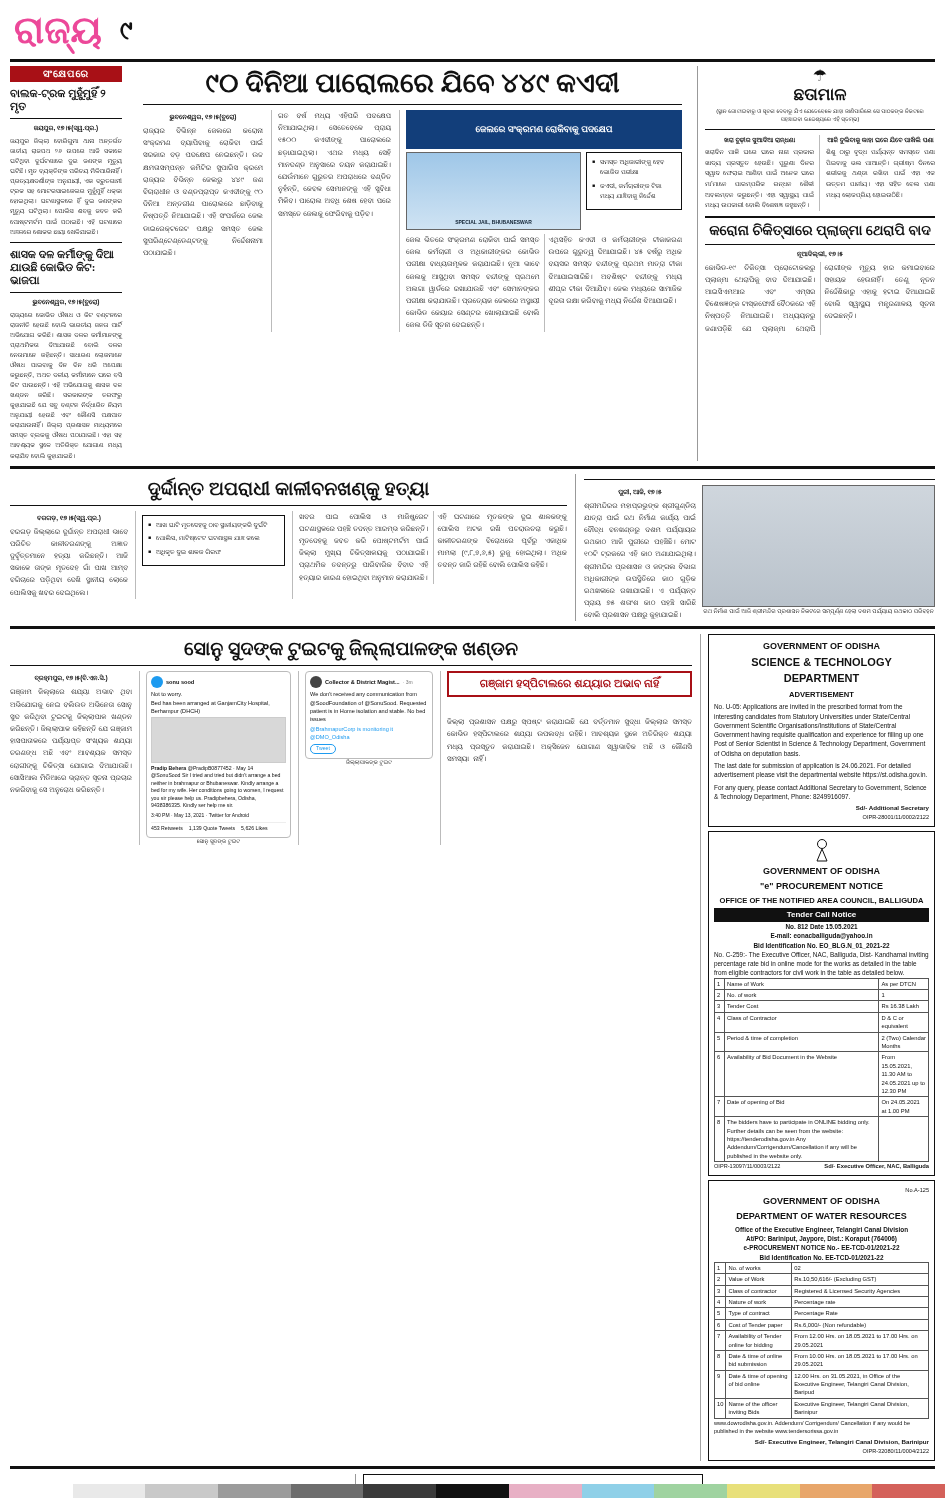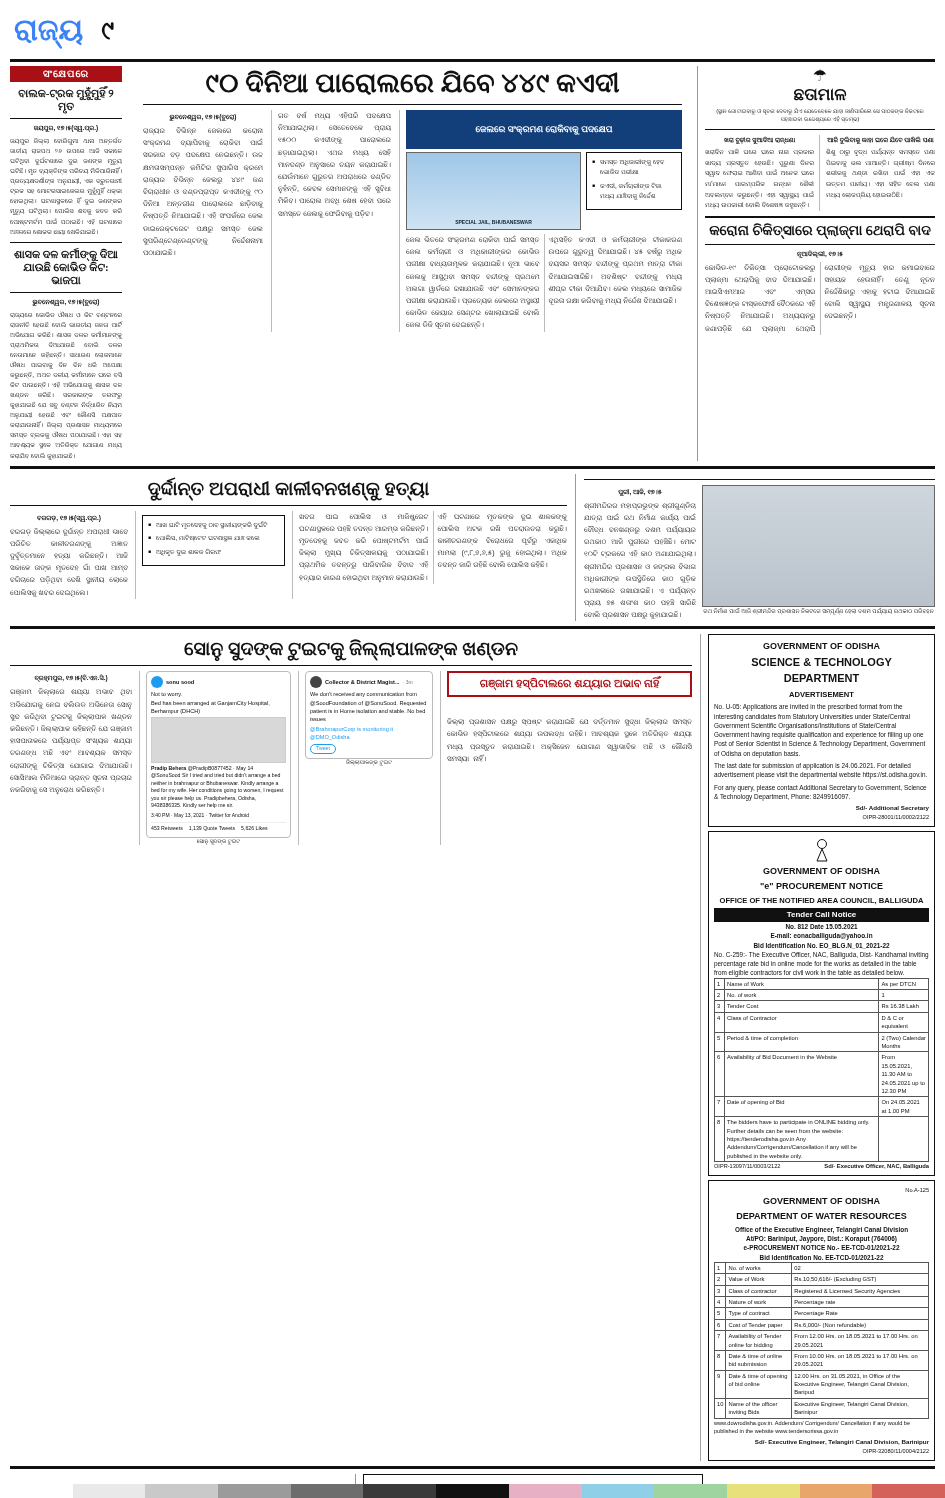--- a/index.html
+++ b/index.html
@@ -16,37 +16,37 @@
 
   
   .masthead { display:flex; align-items:center; justify-content:space-between;
     border-bottom: 3px solid #111; padding: 6px 4px 4px 4px; height: 62px; }
   .logo-wrap { display:flex; flex-direction:column; align-items:center; }
   .logo-title { font-family:"Liberation Serif", serif; font-weight:bold; font-size:26px;
      color:#1b3f8b; letter-spacing:1px; line-height:1; }
   .logo-sub { font-size:7px; letter-spacing:3px; color:#1b3f8b; margin-top:2px; }
   .mast-date { font-size:9px; color:#222; margin-left:14px; align-self:flex-end; padding-bottom:4px;}
   .mast-right { display:flex; align-items:center; gap:18px; }
-  .mast-section { font-size:30px; font-weight:bold; color:#3b82f6; font-family:"Liberation Serif", serif;}
+  .mast-section { font-size:38px; font-weight:bold; color:#ec4899; font-family:"Liberation Serif", serif;}
   .mast-page { font-size:26px; font-weight:bold; }
   .thick-rule { border-top:3px solid #111; }
 
   .body-text { font-size:7.1px; line-height:1.72; text-align:justify; color:#1a1a1a; }
 
   .dateline { font-size:6.5px; font-weight:bold; text-align:center; margin:3px 0 4px; }
 
   
   .top-area { display:flex; gap:8px; margin-top:4px; }
   .left-rail { width:118px; padding-right:6px; }
   .center-block { flex:1; padding:0 7px; }
   .right-rail { width:238px; padding-left:7px; border-left:1px solid #999; }
 
   .sankshep-head { background:#a81016; color:#fff; font-size:10px; font-weight:bold;
      text-align:center; padding:2px; letter-spacing:1px; }
-  .brief-title { font-size:11px; font-weight:bold; text-align:center; margin:5px 0 3px;
+  .brief-title { font-size:11px; font-weight:bold; margin:5px 0 3px;
      font-family:"Liberation Serif", serif; }
   .brief-sub { font-size:6.3px; line-height:1.6; text-align:justify; }
 
   .headline-main { font-size:27px; font-weight:bold; text-align:center;
      font-family:"Liberation Serif", serif; letter-spacing:0px; margin:2px 0 4px; }
   .two-col { column-count:2; column-gap:9px; column-rule:1px solid #bbb; }
 
   .photo { background:linear-gradient(#9fc7e8,#cfe3f3); border:1px solid #666; position:relative; }
   .photo-cap { font-size:5.8px; text-align:center; padding:1px; }
 

